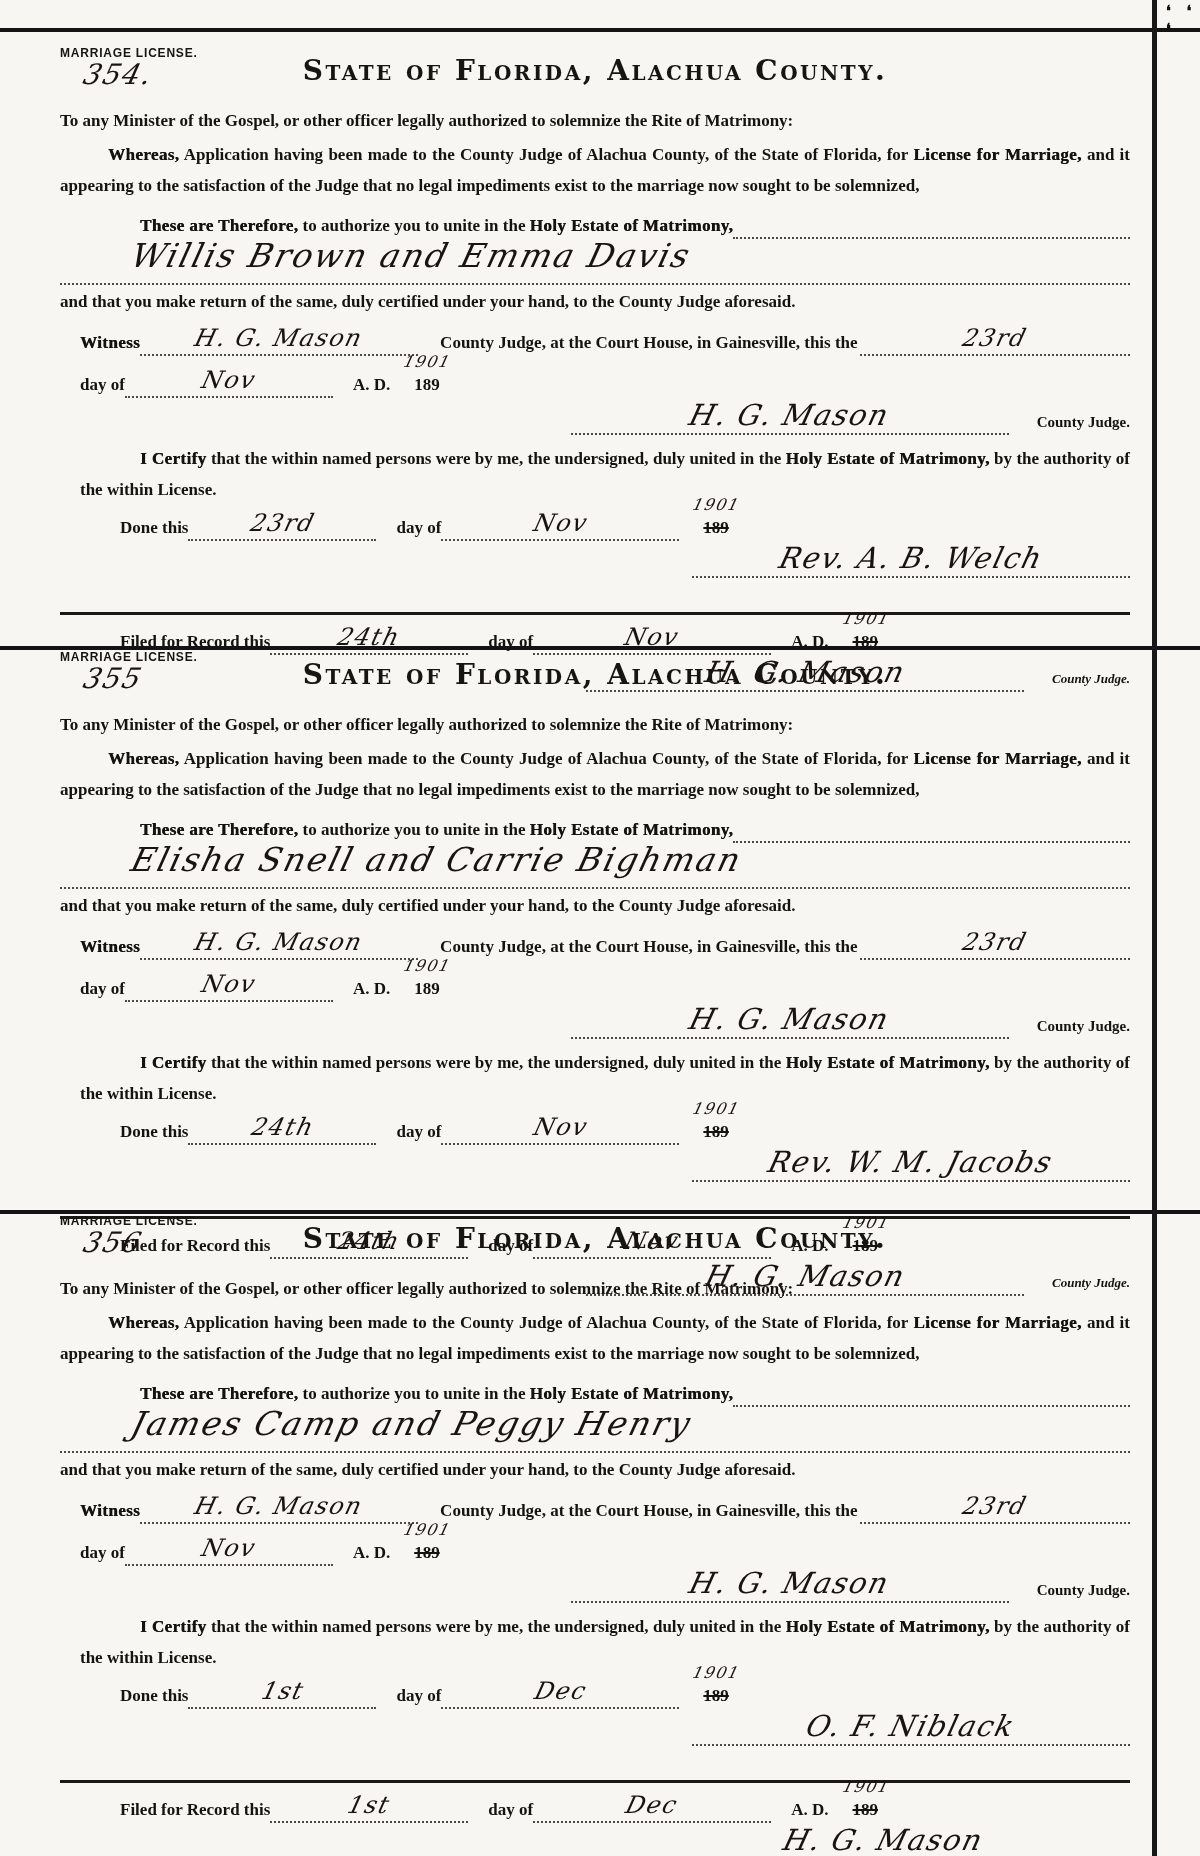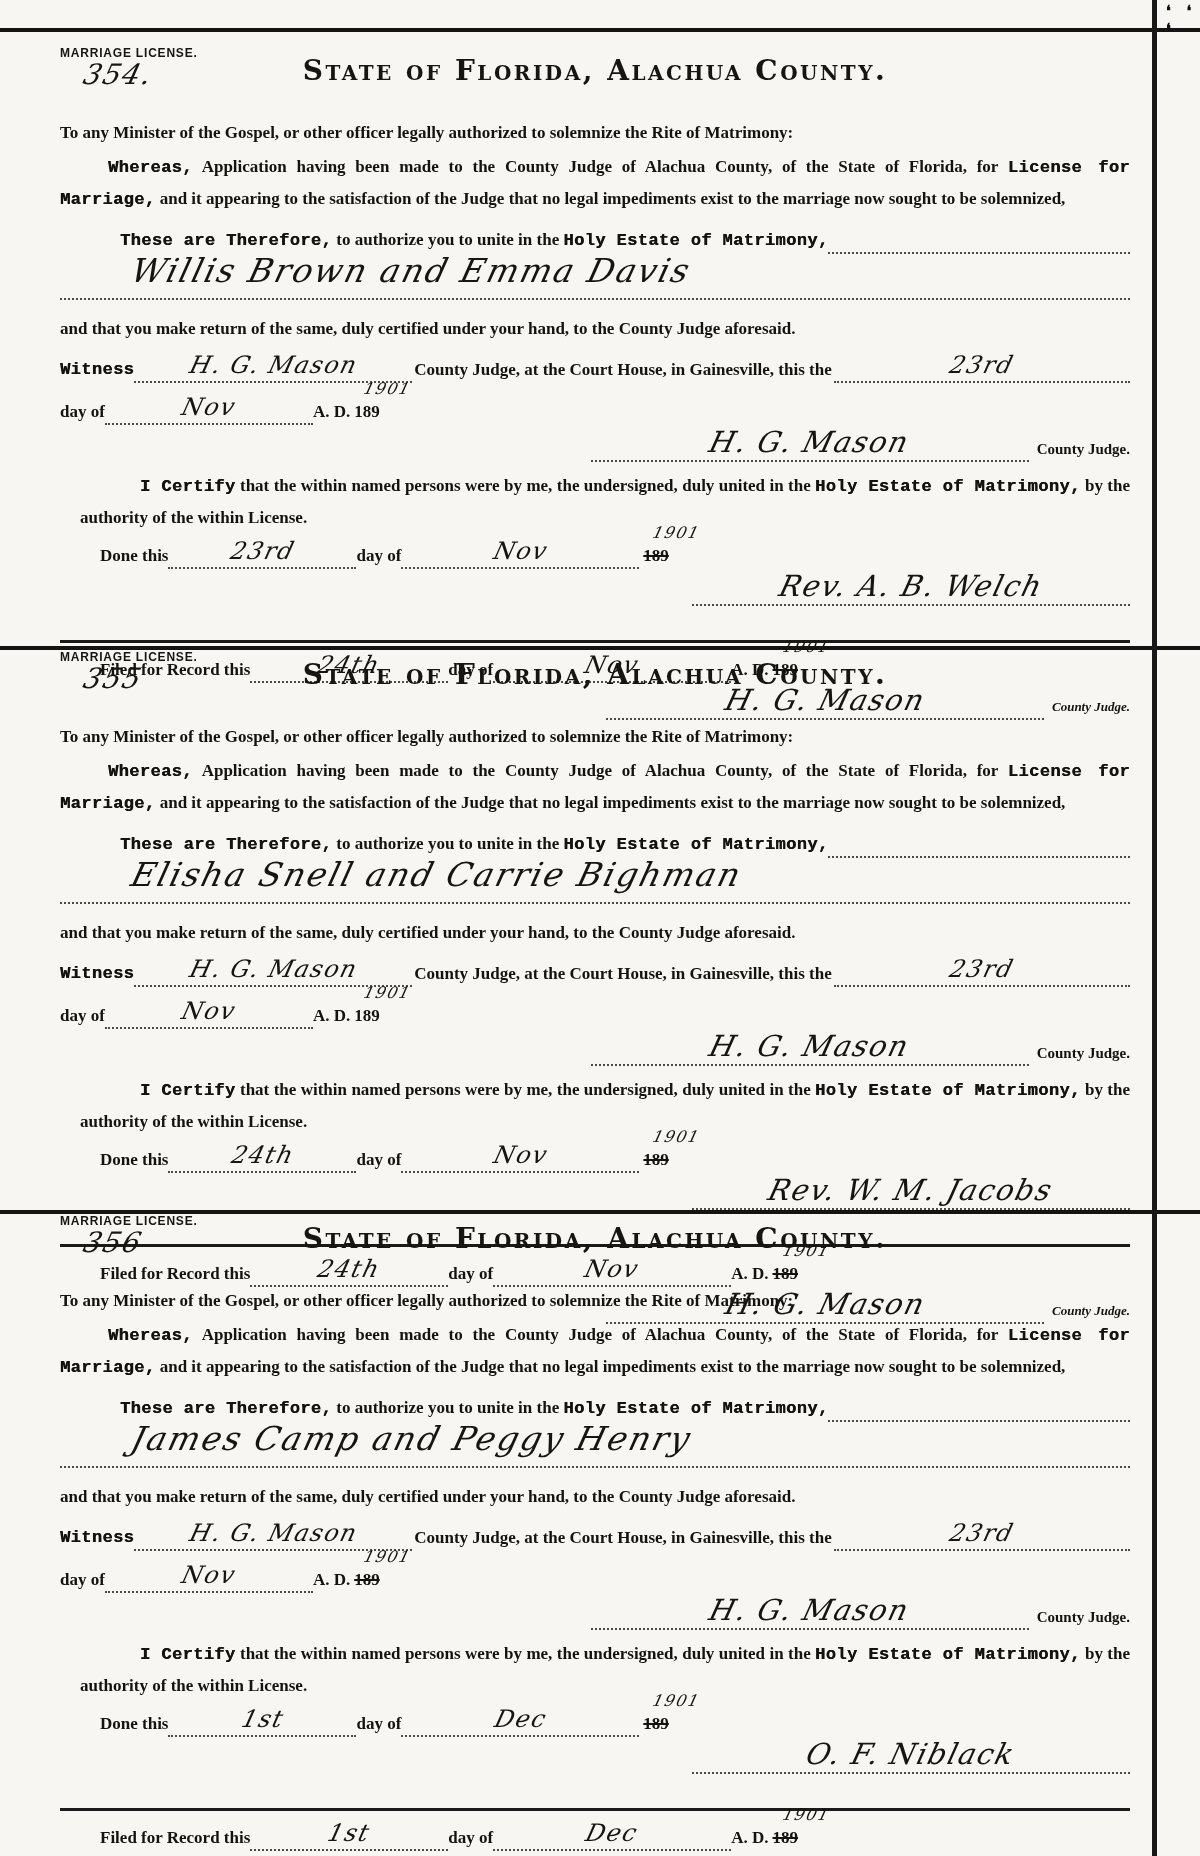--- a/index.html
+++ b/index.html
@@ -6,22 +6,22 @@
   .page{
     position:relative; width:1200px; height:1856px; margin:0 auto;
     background:#f7f6f2; color:#171512; overflow:hidden;
     font-family:"Liberation Serif", serif; font-size:17px; box-sizing:border-box;
     padding:46px 70px 0 60px;
   }
   .top-rule{position:absolute; top:28px; left:0; width:1200px; height:4px; background:#141414;}
   .edge-rule{position:absolute; top:0; left:1152px; width:5px; height:1856px; background:#181818;}
   .corner-marks{position:absolute; top:2px; left:1166px; font-size:15px; letter-spacing:6px; color:#111; font-weight:bold;}
 
-  .printed{font-weight:700; color:#15130f;}
-  .blk{font-family:Liberation Mono, monospace; font-weight:700; letter-spacing:.4px; text-shadow:.4px 0 0 currentColor;}
+  .printed{font-weight:700; color:#15130f;margin-left:20px;}
+  .blk{font-family:Liberation Serif, serif; font-weight:700; letter-spacing:.4px; text-shadow:.4px 0 0 currentColor;}
   .hw{
     font-family:"DejaVu Serif", serif; font-style:italic; font-weight:500;
     display:inline-block; transform:skewX(-14deg); letter-spacing:1.5px; color:#181410;
     line-height:.9; white-space:nowrap;
   }
   .hw.md{font-size:24px;}
   .hw.lg{font-size:29px;}
   .hw.yr{font-size:16px;}
 
   section.license{box-sizing:border-box; overflow:visible;}
@@ -29,21 +29,21 @@
   .divider{height:4px; background:#141414; margin:0 -70px 0 -60px;}
 
   .sec-head{position:relative; height:58px;}
   .ml-label{font-family:"Liberation Sans", sans-serif; font-weight:700; font-size:12px; letter-spacing:.8px;}
   .lic-num{font-size:28px; margin:2px 0 0 24px;}
   .sec-title{
     position:absolute; top:8px; left:0; width:100%; text-align:center; margin:0;
     font-family:"DejaVu Serif", serif; font-variant:small-caps; font-weight:700;
     font-size:28px; letter-spacing:2.5px;
   }
-  .line{margin:14px 0 0 0; line-height:29px;}
+  .line{margin:2px 0 0 0; line-height:29px;}
   .para{margin:4px 0 0 0; line-height:31px; text-align:justify;}
   .para.w{ text-indent:48px;}
   .para.certify{margin-top:8px; text-indent:60px;margin-left:20px;}
 
   .row{display:flex; align-items:flex-end; line-height:26px; margin-top:10px;}
   .fill{border-bottom:2px dotted #4c4a45; text-align:center; padding:0 4px;}
   .therefore-row{margin-top:12px;}
   .therefore-row .txt{white-space:nowrap;}
   .tail{flex:1 1 auto;}
 

